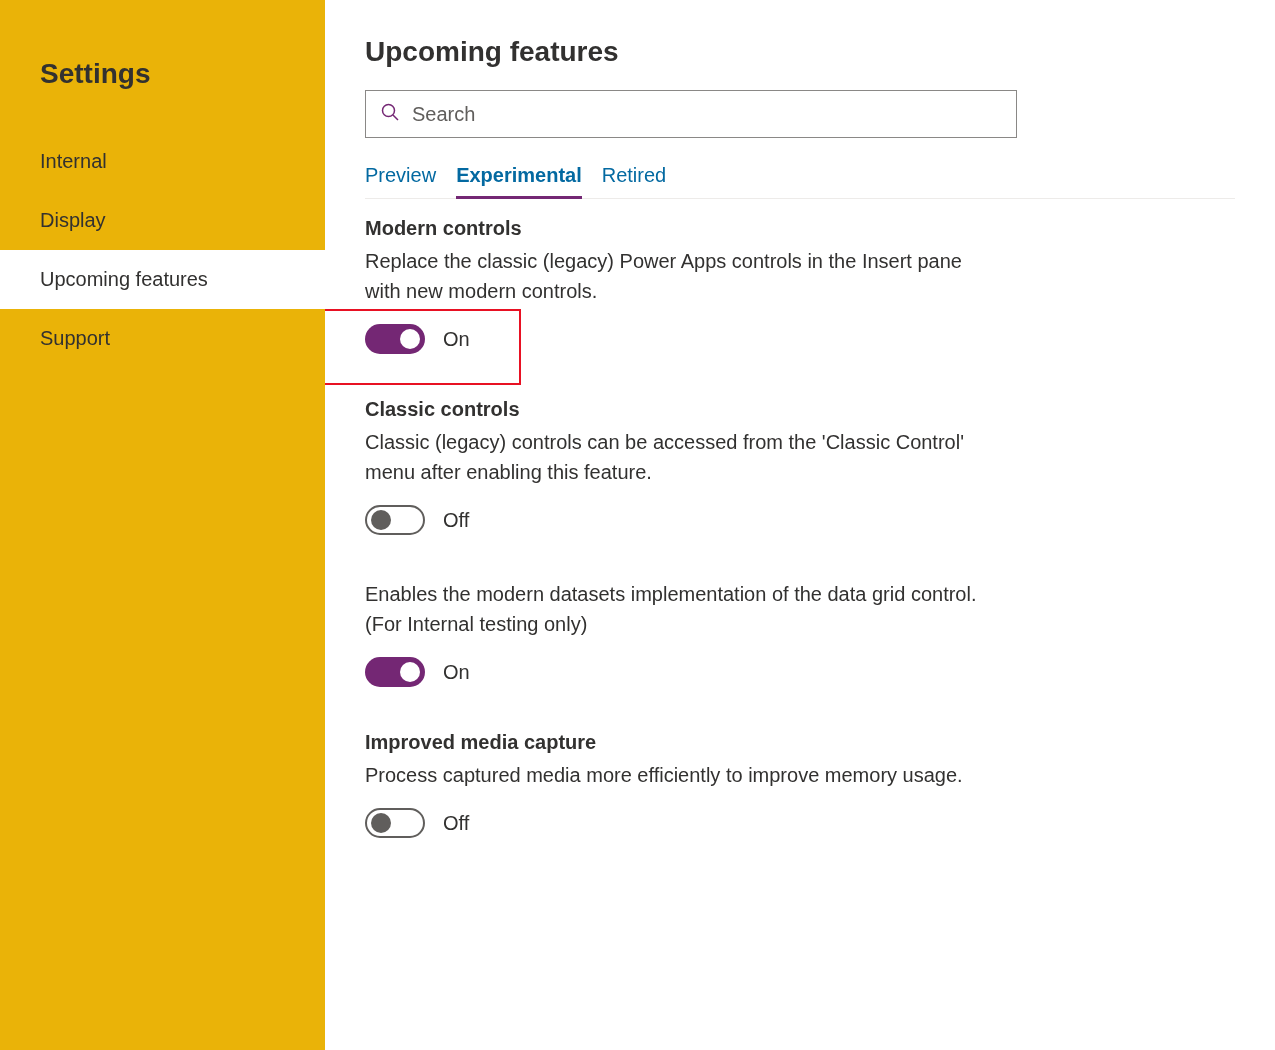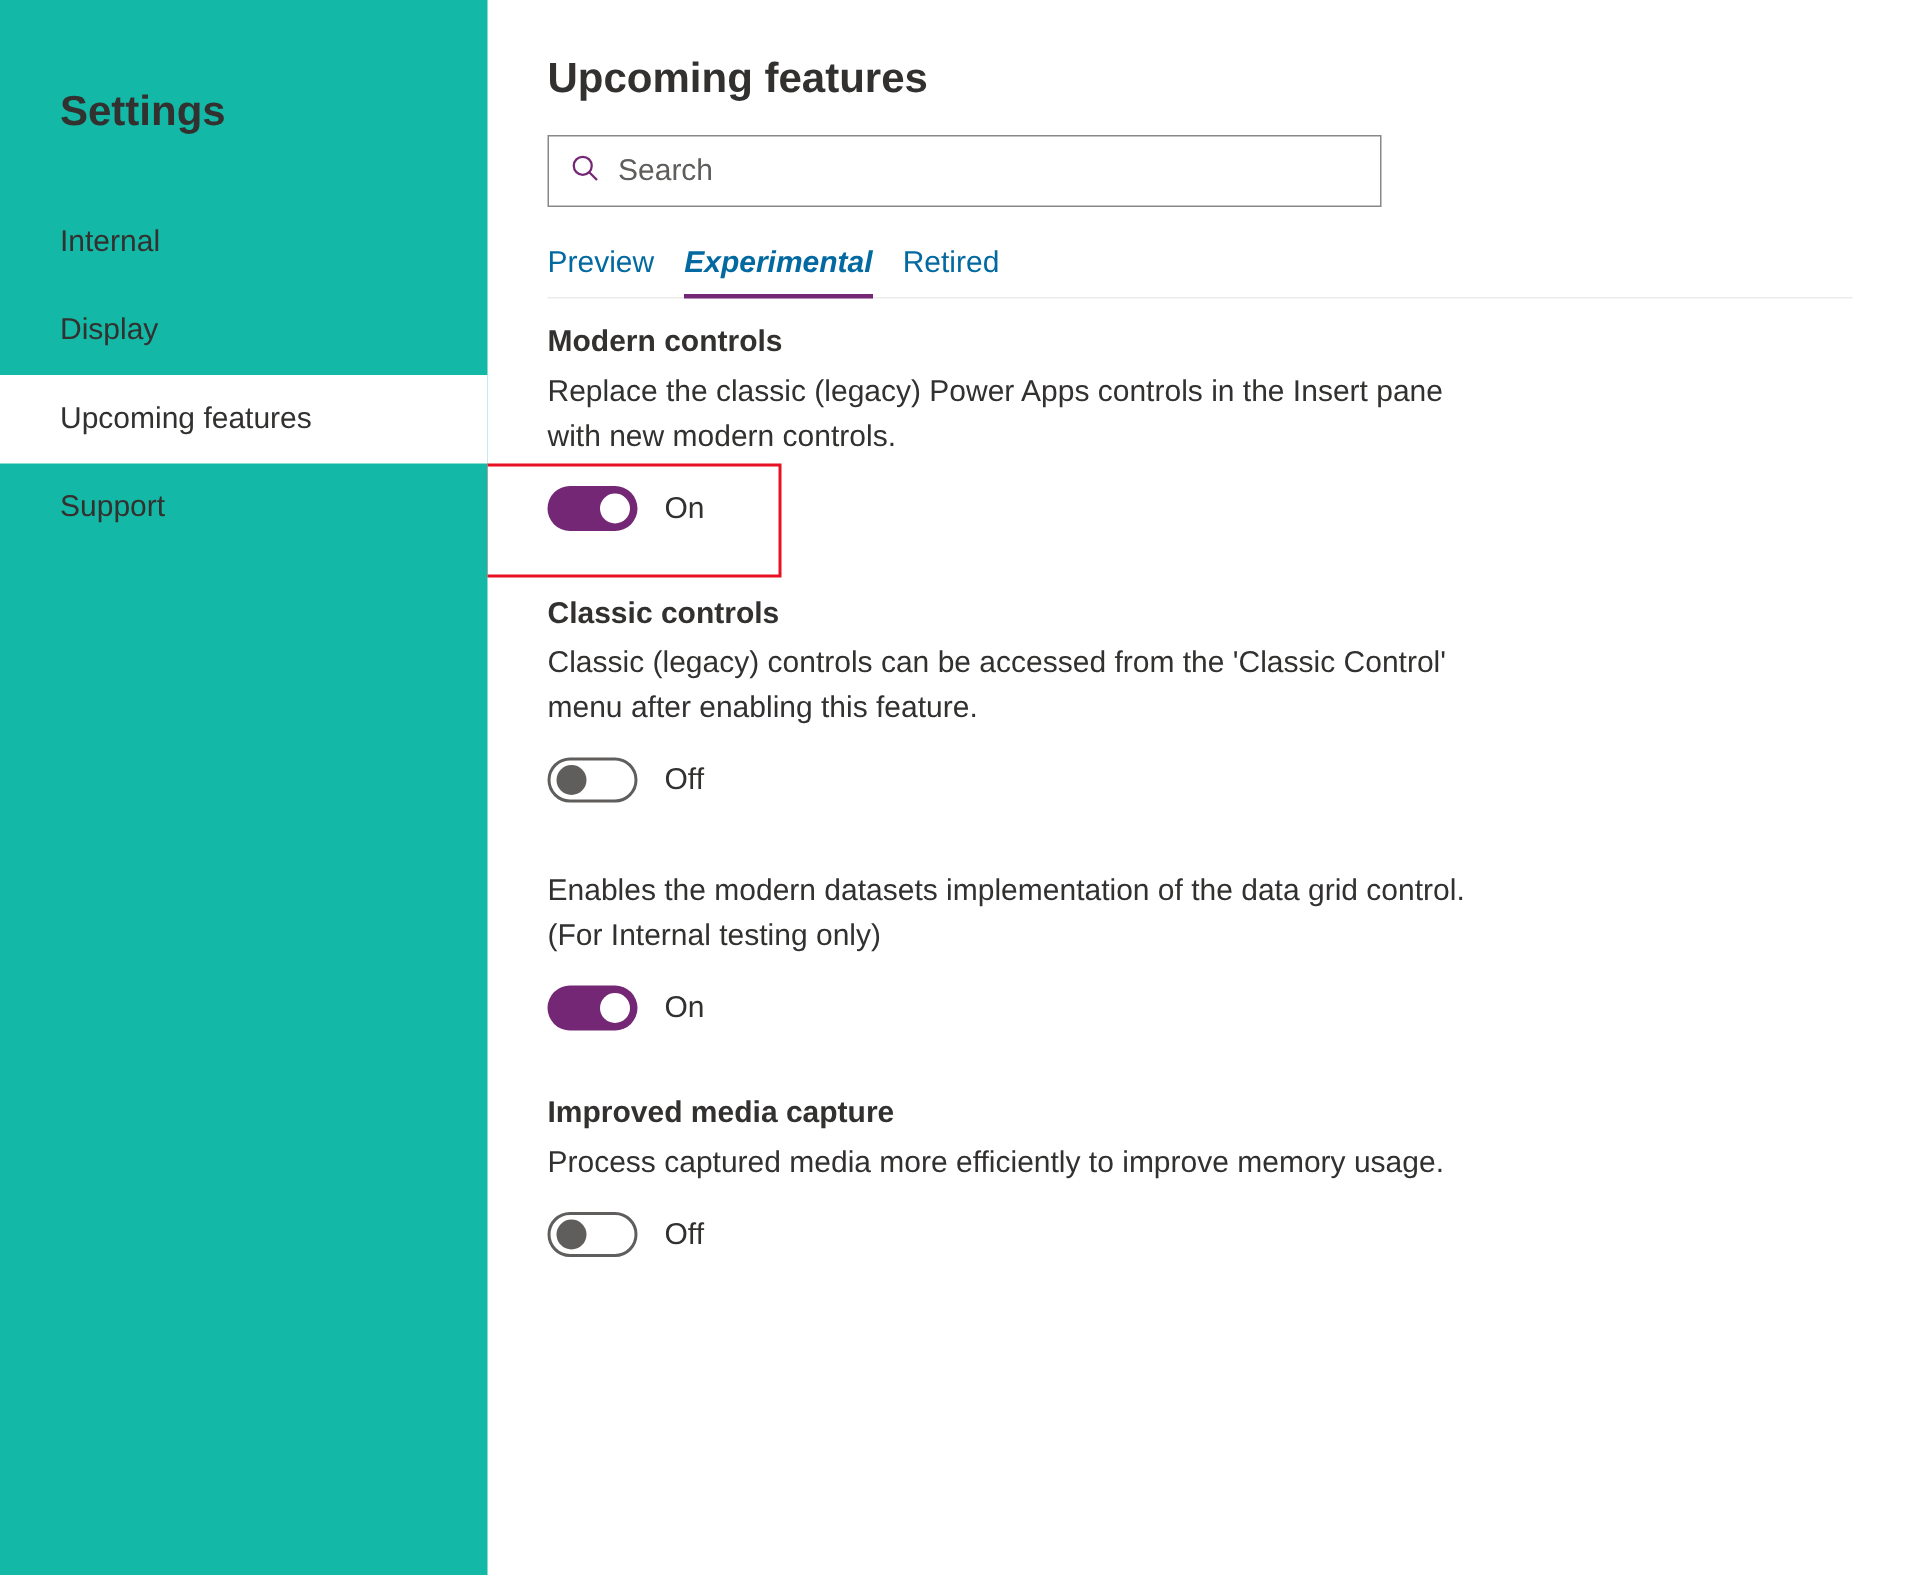--- a/index.html
+++ b/index.html
@@ -10,21 +10,21 @@
     body {
       font-family: "Segoe UI", -apple-system, BlinkMacSystemFont, sans-serif;
       display: flex;
       width: 1275px;
       height: 1050px;
       background: #fff;
       color: #323130;
     }
     .sidebar {
       width: 325px;
-      background: #14b8a6;
+      background: #eab308;
       padding: 0;
       flex-shrink: 0;
     }
     .sidebar-title {
       font-size: 28px;
       font-weight: 600;
       padding: 58px 0 42px 40px;
       color: #323130;
     }
     .sidebar-item {
@@ -46,21 +46,21 @@
       font-size: 28px;
       font-weight: 600;
       margin-bottom: 22px;
       color: #323130;
     }
     .search-box {
       display: flex;
       align-items: center;
       border: 1px solid #8a8886;
       padding: 8px 14px;
-      width: 556px;
+      width: 652px;
       height: 48px;
       margin-bottom: 26px;
     }
     .search-box svg {
       width: 20px;
       height: 20px;
       margin-right: 12px;
     }
     .search-box input {
       border: none;
@@ -81,21 +81,20 @@
     }
     .tab {
       padding: 0 0 11px 0;
       font-size: 20px;
       color: #0369a1;
       cursor: pointer;
       position: relative;
     }
     .tab.active {
       font-weight: 600;
-      font-style: italic;
     }
     .tab.active::after {
       content: "";
       position: absolute;
       bottom: -1px;
       left: 0;
       right: 0;
       height: 3px;
       background: #742774;
     }

